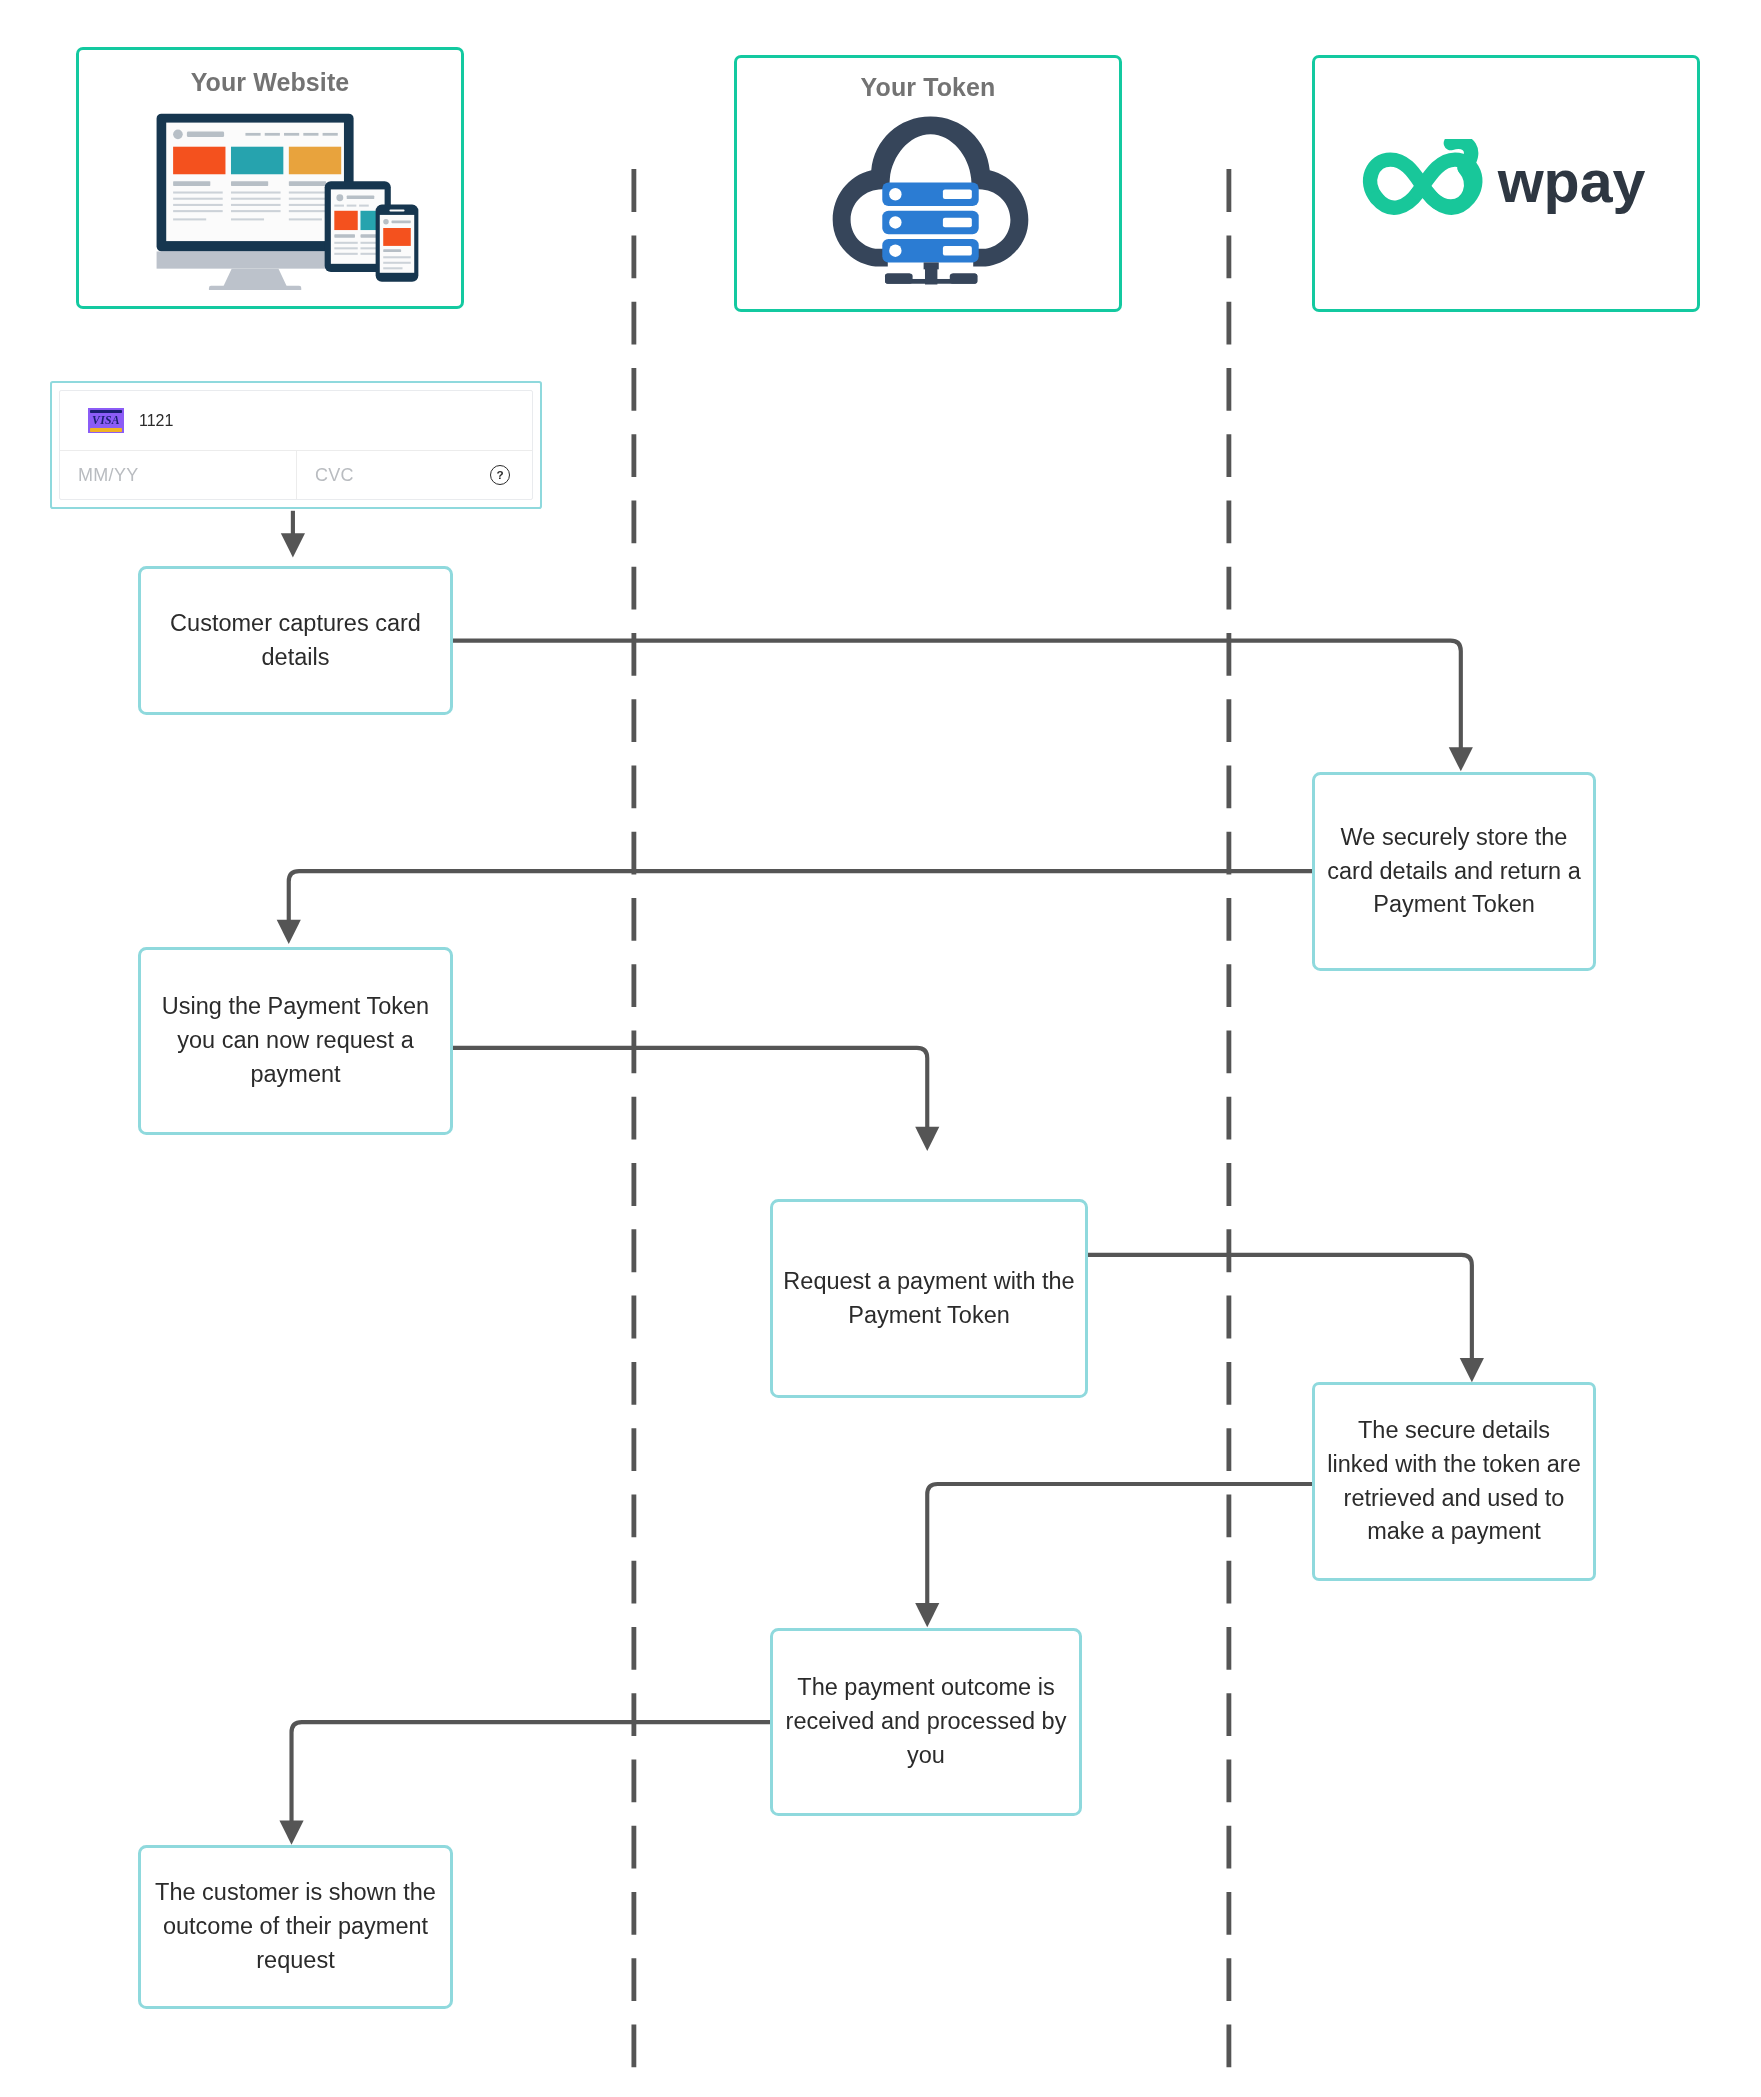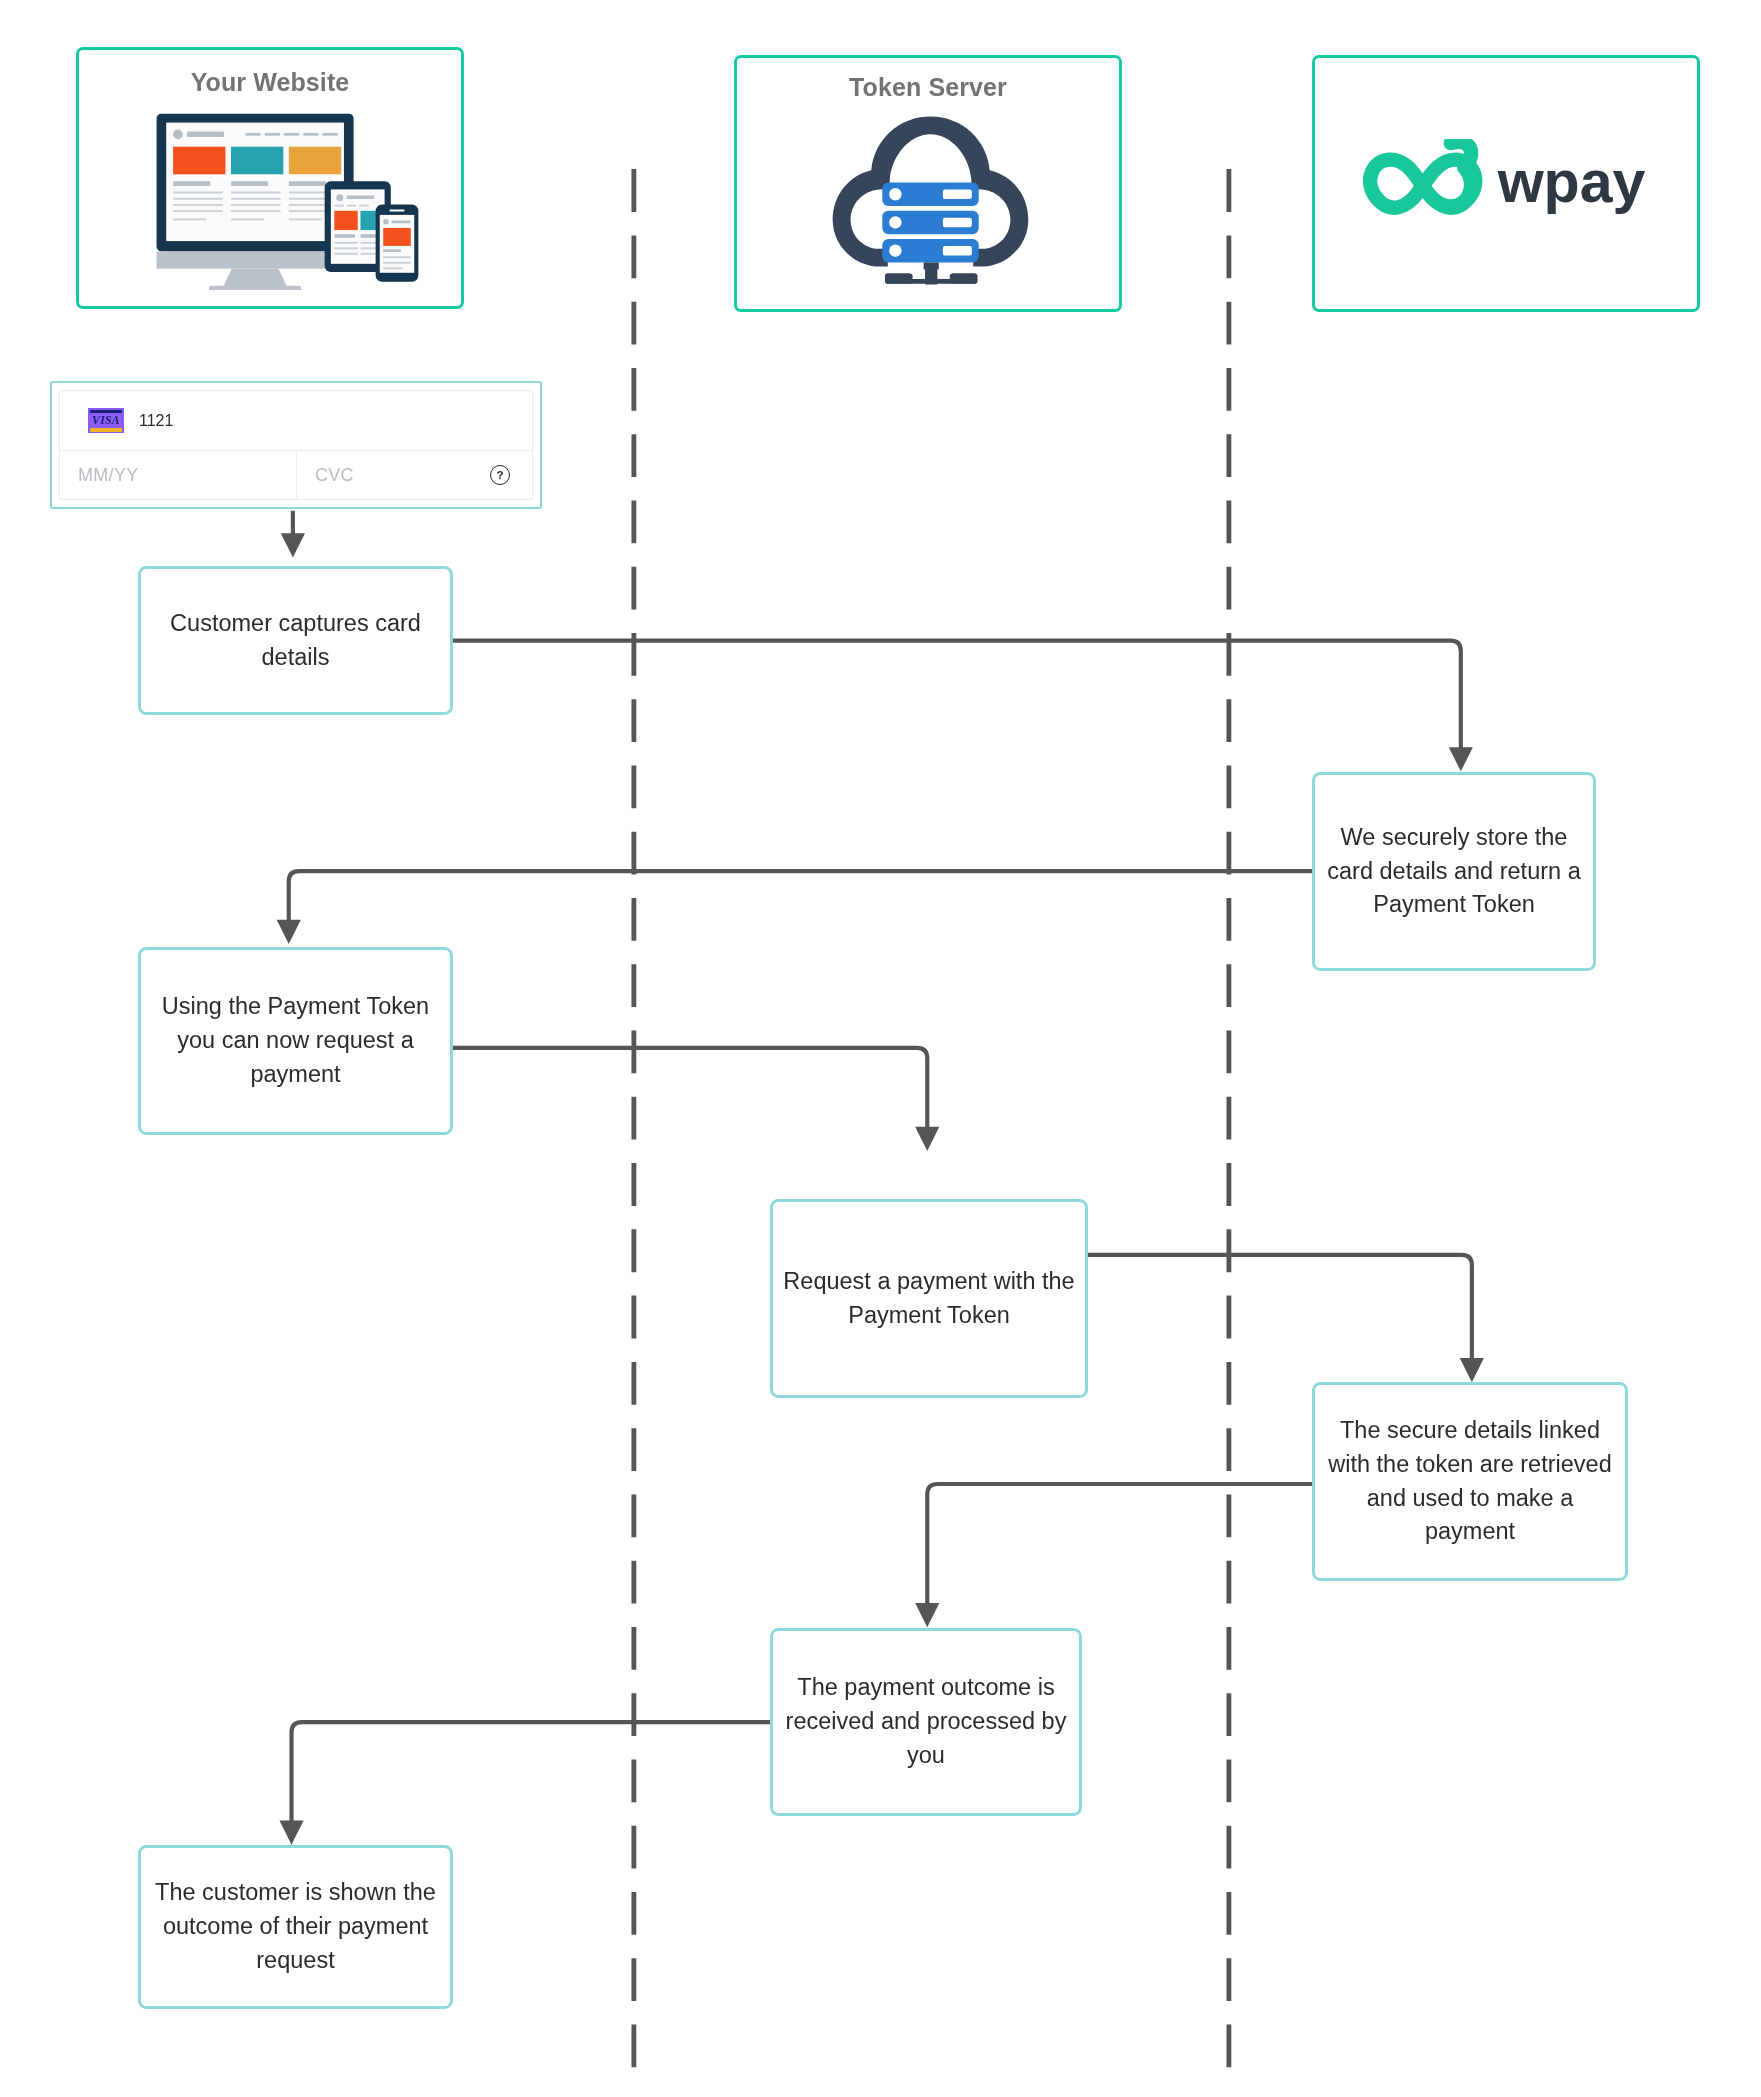--- a/index.html
+++ b/index.html
@@ -290,21 +290,21 @@
         </g>
       <g fill="#ccd2d8">
         <rect x="415" y="221" width="40" height="3"></rect>
           <rect x="415" y="229" width="40" height="3"></rect>
         <rect x="415" y="237" width="28" height="3"></rect>
       </g>
     </svg>
   </div>
 
   <div class="lane-panel" style="left:734px; top:55px; width:388px; height:257px;">
-    <div class="lane-title" style="margin-top:15px;">Token Server</div>
+    <div class="lane-title" style="margin-top:15px;">Your Token</div>
 
     <svg class="illus" style="left:90px; top:46px;" width="207" height="186" viewBox="0 0 300 270">
 
       <path d="M150 18
                C 196 18 232 52 236 96
                C 270 104 292 134 292 168
                C 292 204 264 232 230 236
                L 212 236
                L 212 210
                L 230 210
@@ -389,21 +389,21 @@
   </div>
 
   <div class="flow-box" style="left:138px; top:947px; width:315px; height:188px;">
     <div class="flow-text">Using the Payment Token you can now request a payment</div>
   </div>
 
   <div class="flow-box" style="left:770px; top:1199px; width:318px; height:199px;">
     <div class="flow-text">Request a payment with the Payment Token</div>
   </div>
 
-  <div class="flow-box" style="left:1312px; top:1382px; width:316px; height:199px;">
+  <div class="flow-box" style="left:1312px; top:1382px; width:284px; height:199px;border-radius:7px;">
     <div class="flow-text">The secure details linked with the token are retrieved and used to make a payment</div>
   </div>
 
   <div class="flow-box" style="left:770px; top:1628px; width:312px; height:188px;">
     <div class="flow-text">The payment outcome is received and processed by you</div>
   </div>
 
   <div class="flow-box" style="left:138px; top:1845px; width:315px; height:164px;">
     <div class="flow-text">The customer is shown the outcome of their payment request</div>
   </div>

